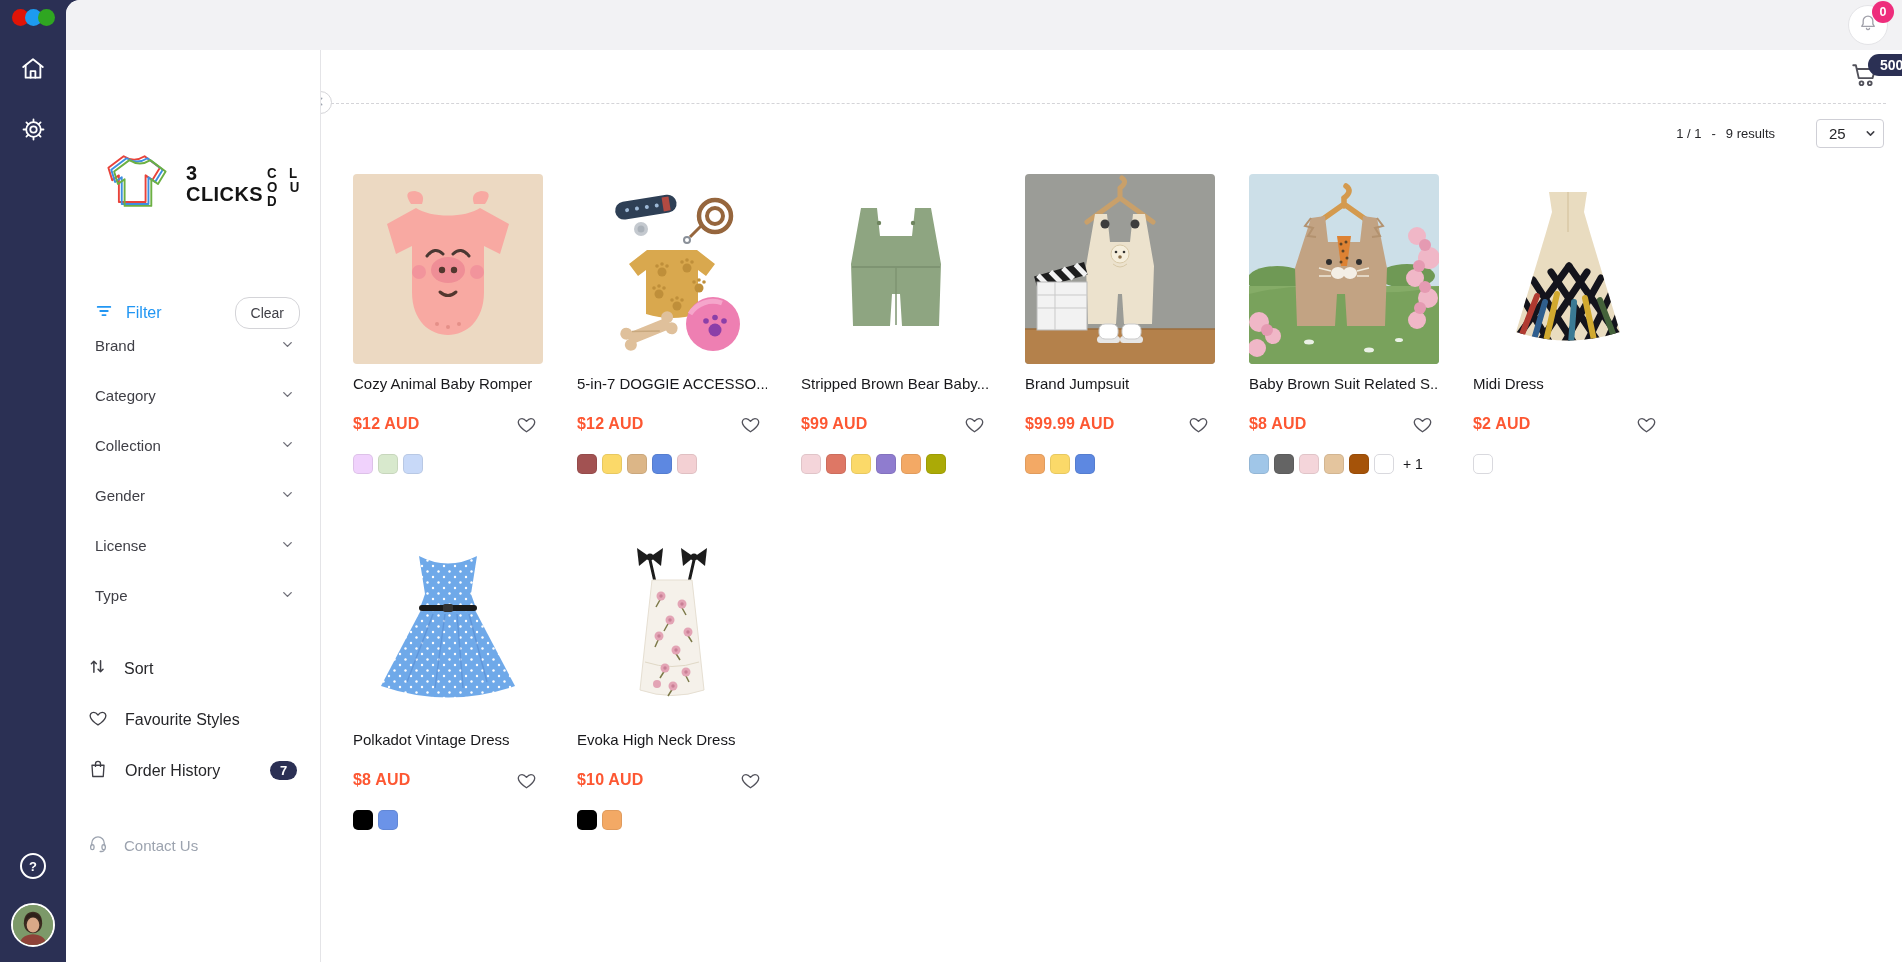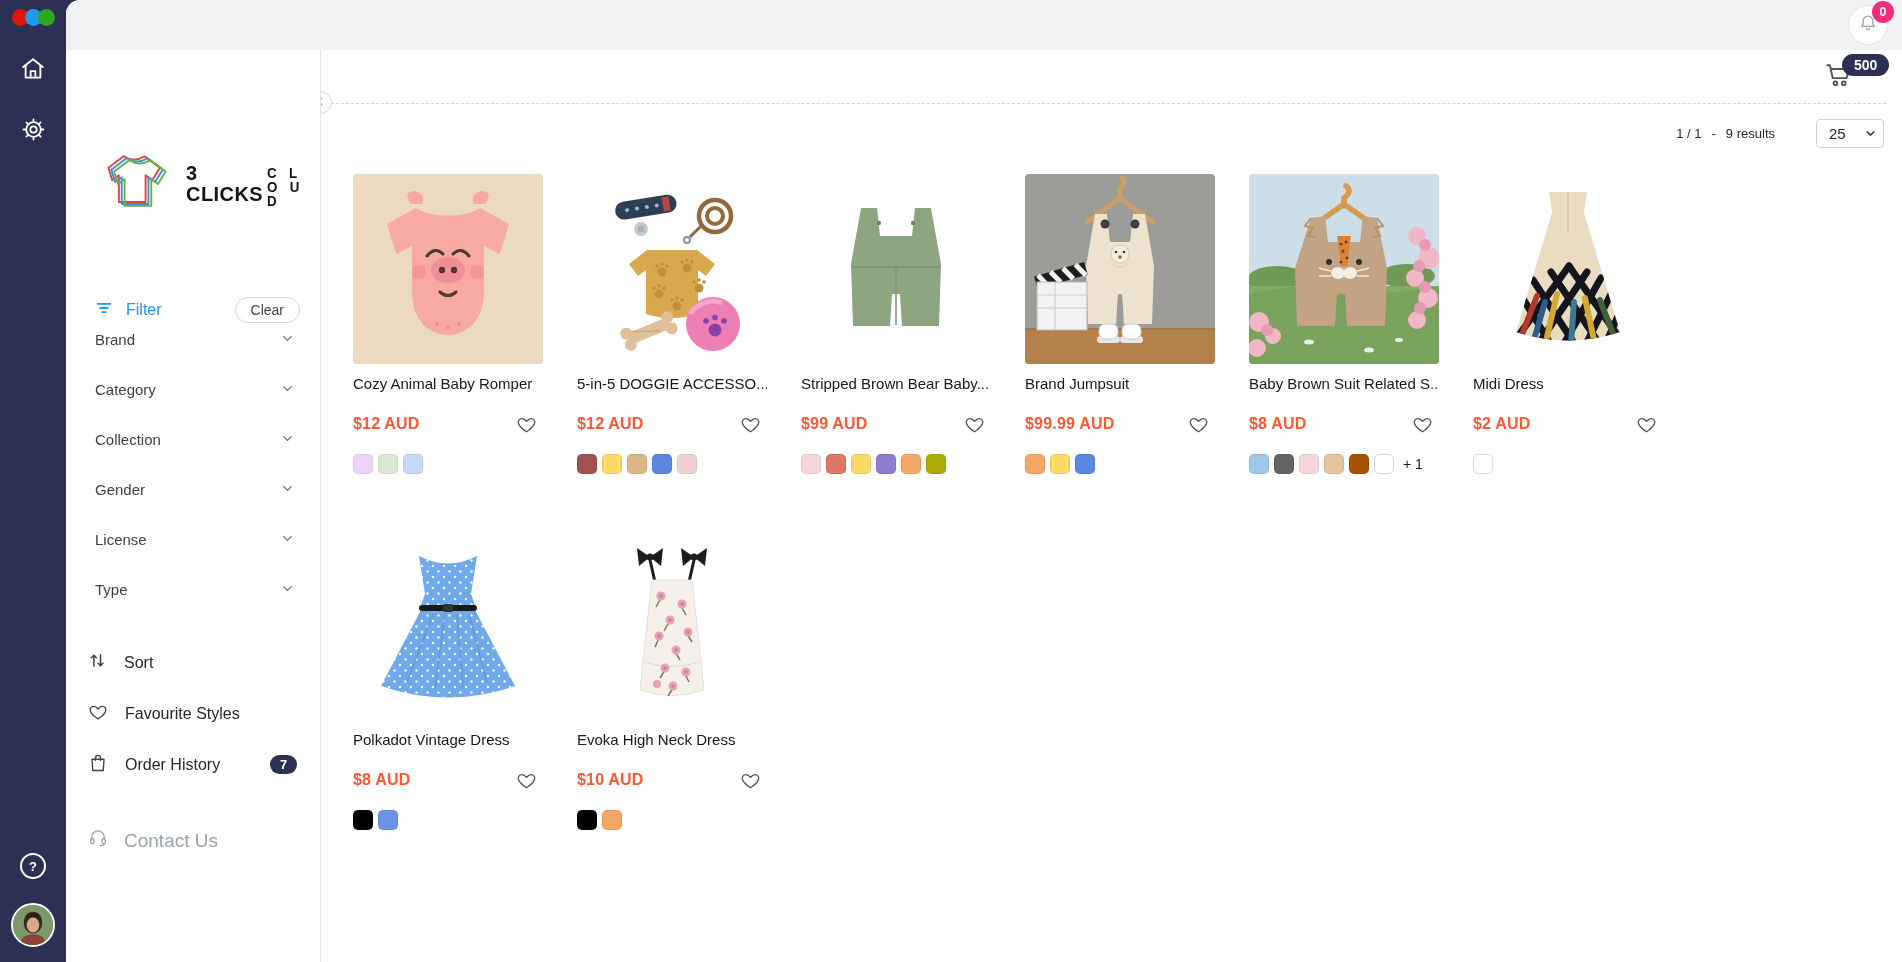--- a/index.html
+++ b/index.html
@@ -33,32 +33,32 @@
   .crumb-sep { display:flex; align-items:center; }
   
   .main { flex:1; display:flex; min-height:0; }
   .filter-panel { flex:0 0 254px; width:254px; position:relative; }
   .logo-row { margin:95px 0 0 30px; display:flex; align-items:center; gap:8px; }
   .brand-text { display:flex; }
   .brand-line1 { font-size:21px; font-weight:800; color:#141414; letter-spacing:.5px; line-height:1; transform:scaleX(.95); transform-origin:left; }
   .brand-line2 { font-size:14px; font-weight:800; color:#141414; letter-spacing:4.6px; line-height:1; margin-top:4px; transform:scaleX(.95); transform-origin:left; }
   .filter-header { display:flex; align-items:center; margin:72px 20px 0 29px; }
   .filter-label { color:#2196f3; font-size:16px; margin-left:13px; }
-  .clear-btn { margin-left:auto; background:#fff; border:1px solid #d4d4d8; border-radius:14px; height:26px; padding:0 15px; font-size:14px; color:#3f3f46; cursor:pointer; font-family:inherit; }
+  .clear-btn { margin-left:auto; background:#fff; border:1px solid #d4d4d8; border-radius:14px; height:32px; padding:0 15px; font-size:14px; color:#3f3f46; cursor:pointer; font-family:inherit; }
   .acc-list { margin-top:8px; }
   .acc-item { height:50px; display:flex; padding:0 25px 0 29px; font-size:15px; color:#3f3f46; cursor:pointer; }
   .acc-item .chev { margin-left:auto; display:flex; }
   .menu-list { margin-top:6px; }
   .menu-item { height:51px; display:flex; align-items:center; padding:0 23px 0 22px; gap:17px; font-size:16px; color:#27272a; cursor:pointer; }
   .menu-badge { margin-left:auto; background:#2b3054; color:#fff; font-size:13px; font-weight:bold; min-width:27px; height:19px; border-radius:10px; display:flex; align-items:center; justify-content:center; padding:0 8px; }
-  .contact-row { margin-top:38px; display:flex; align-items:center; gap:16px; padding-left:22px; color:#9ca3af; font-size:19px; cursor:pointer; }
+  .contact-row { margin-top:38px; display:flex; align-items:center; gap:16px; padding-left:22px; color:#9ca3af; font-size:15px; cursor:pointer; }
   
   .products-pane { flex:1; border-left:1px solid #e4e4e7; position:relative; min-width:0; overflow:hidden; }
   .collapse-btn { position:absolute; left:-12px; top:41px; width:23px; height:23px; border-radius:50%; background:#fff; border:1px solid #d4d4d8; display:flex; align-items:center; justify-content:center; cursor:pointer; z-index:3; padding:0; }
-  .cart-row { height:53px; display:flex; align-items:center; justify-content:flex-end; padding-right:48px; }
+  .cart-row { height:53px; display:flex; align-items:center; justify-content:flex-end; padding-right:22px; }
   .cart-wrap { position:relative; cursor:pointer; }
   .cart-badge { position:absolute; top:-6px; left:18px; background:#2b3054; color:#fff; font-size:14px; font-weight:bold; border-radius:12px; height:22px; padding:0 12px; display:flex; align-items:center; justify-content:center; }
   .dashed-divider { border-top:1px dashed #d4d4d8; margin:0 16px 0 10px; }
   .pagination-row { height:46px; display:flex; align-items:center; justify-content:flex-end; gap:33px; padding:12px 18px 0 0; }
   .page-info { display:flex; gap:10px; font-size:13px; color:#27272a; }
   .select-wrap { position:relative;margin-left:8px; }
   .page-size-select { width:68px; height:29px; border:1px solid #cfcfd6; border-radius:4px; background:#fff; font-size:15px; color:#27272a; font-family:inherit; padding:0 18px 0 12px; appearance:none; -webkit-appearance:none; cursor:pointer; }
   .select-chev { position:absolute; right:7px; top:8px; pointer-events:none; display:flex; }
   .grid { margin:24px 0 0 32px; display:grid; grid-template-columns:repeat(6,190px); column-gap:34px; row-gap:56px; }
   .card { width:190px; }
@@ -392,21 +392,21 @@
 <circle cx="136" cy="150" r="27" fill="#ee7fb2"></circle>
                 <path d="M113 140 a27 27 0 0 1 32 -11" stroke="#f5a6cb" stroke-width="5" fill="none"></path>
 <g fill="#8b3fa8">
                   <circle cx="138" cy="156" r="6.5"></circle>
                   <circle cx="129" cy="147" r="2.8"></circle>
                   <circle cx="138" cy="143.5" r="2.8"></circle>
                   <circle cx="147" cy="147" r="2.8"></circle>
                 </g>
               </svg>
             </div>
-    <div class="card-title">5-in-5 DOGGIE ACCESSO...</div>
+    <div class="card-title">5-in-7 DOGGIE ACCESSO...</div>
     <div class="price-row">
       <span class="price">$12 AUD</span>
       <button class="heart-btn">
         <svg width="21" height="21" viewBox="0 0 24 24" fill="none" stroke="#52525b" stroke-width="1.5" stroke-linejoin="round">
                   <path d="M12 20.3S5 15.8 3 11.3C1.7 8.4 3.6 5.2 6.9 5.2c2 0 3.6 1.3 5.1 3.2 1.5-1.9 3.1-3.2 5.1-3.2 3.3 0 5.2 3.2 3.9 6.1-2 4.5-9 9-9 9z"></path>
                 </svg>
       </button>
     </div>
     <div class="swatches">
               <span class="swatch" style="background: rgb(162, 82, 82);"></span>

